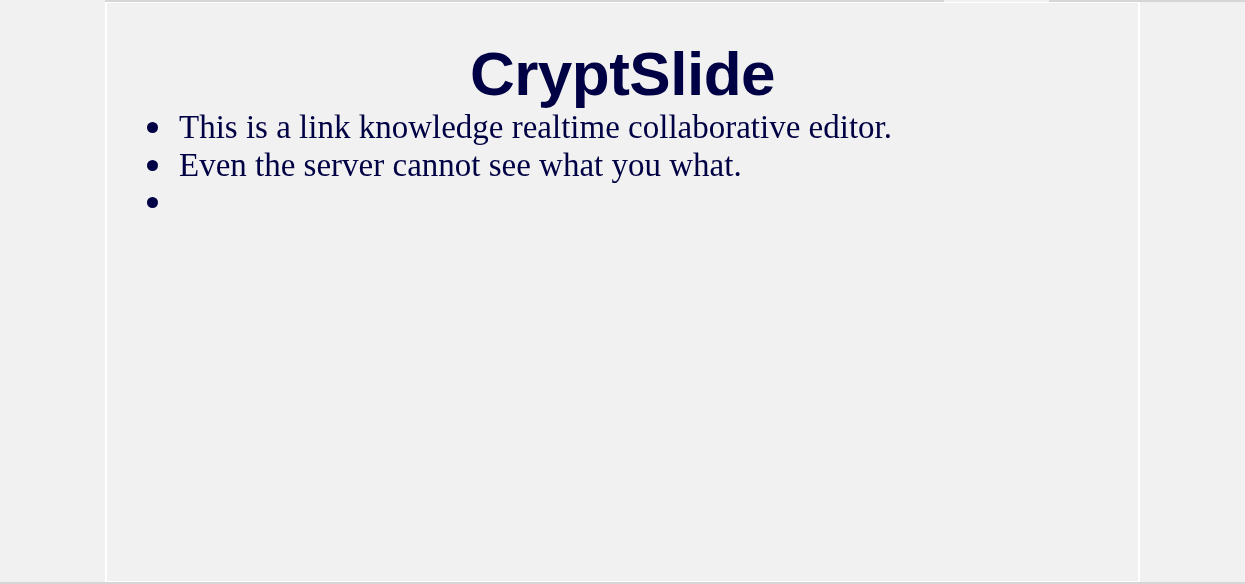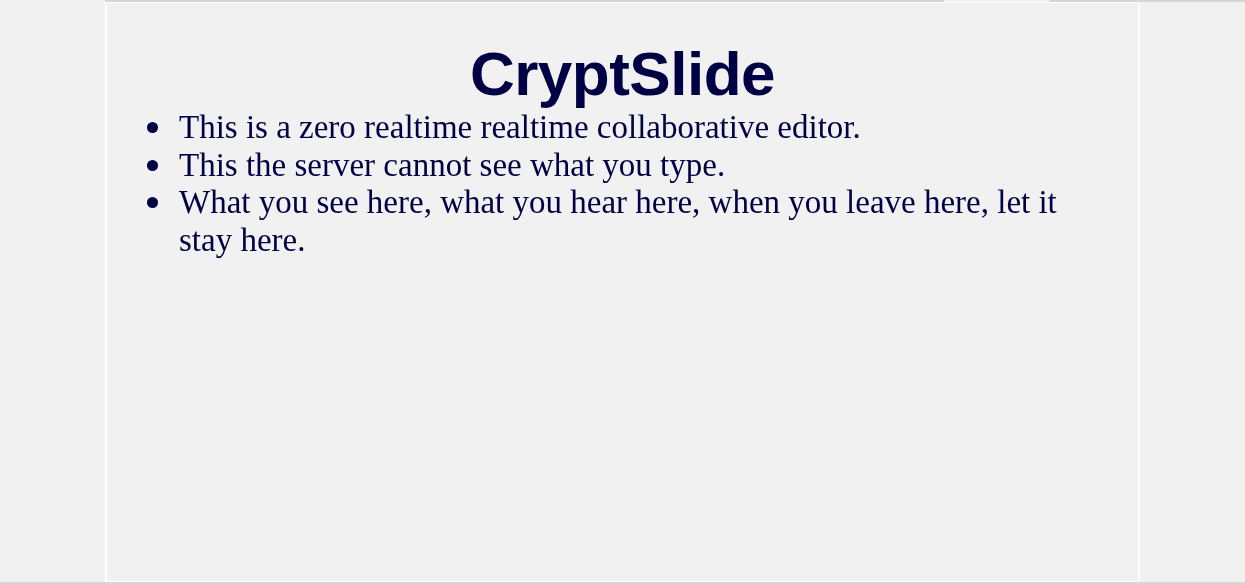--- a/index.html
+++ b/index.html
@@ -115,32 +115,31 @@
   <div class="gutter gutter-right"></div>
 
   <div class="slide">
 
     <h1 class="slide-title">CryptSlide</h1>
 
     <ul class="bullet-list">
 
       <li class="bullet-item">
         <span class="bullet-marker"></span>
-        <span class="bullet-text">This is a zero realtime realtime collaborative editor.</span>
+        <span class="bullet-text">This is a link knowledge realtime collaborative editor.</span>
       </li>
 
 
       <li class="bullet-item">
         <span class="bullet-marker"></span>
-        <span class="bullet-text">This the server cannot see what you type.</span>
+        <span class="bullet-text">Even the server cannot see what you what.</span>
       </li>
 
       <li class="bullet-item">
         <span class="bullet-marker"></span>
-        <span class="bullet-text">What you see here, what you hear here, when you leave here, let it stay here.</span>
       </li>
 
     </ul>
 
   </div>
 
   <div class="page-rule-bottom"></div>
 
 </div>
 

